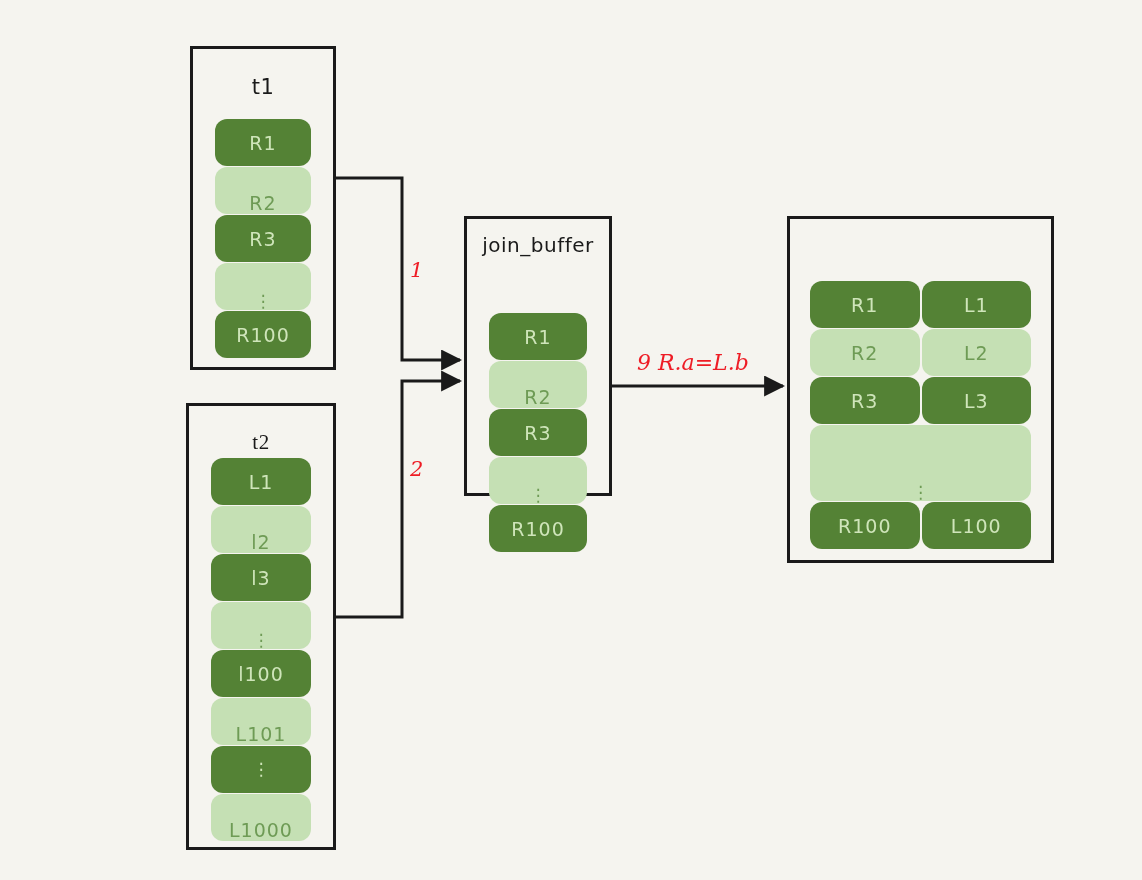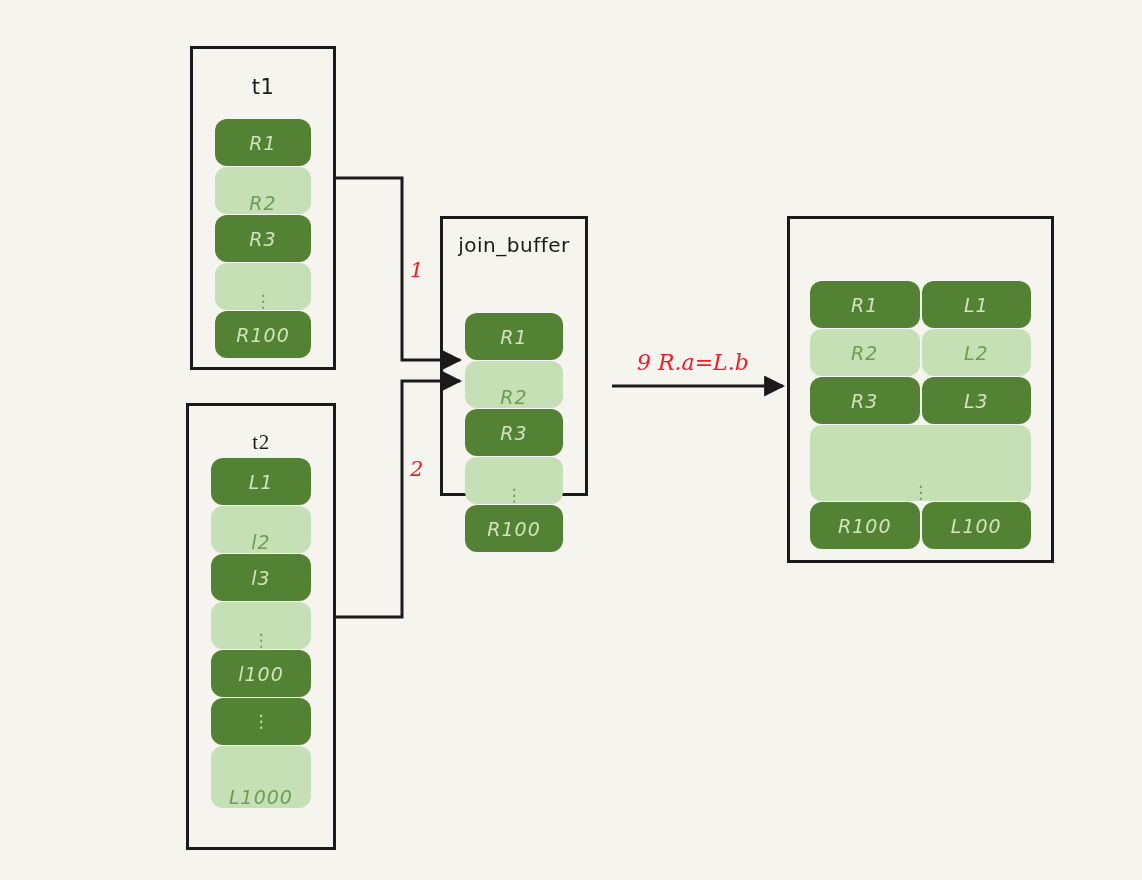--- a/index.html
+++ b/index.html
@@ -43,21 +43,20 @@
     font-weight: bold;
     font-size: 22px;
     letter-spacing: 5px;
   }
 
   
   .rows {
     position: absolute;
     left: 0;
     width: 100%;
-    font-style: italic;
   }
   .row {
     position: relative;
     box-sizing: border-box;
     border-radius: 12px;
     display: flex;
     align-items: center;
     justify-content: center;
     font-family: "DejaVu Sans", sans-serif;
     font-size: 19px;
@@ -148,30 +147,33 @@
         </div>
         <div class="row dark" style="height: 47px; margin-bottom: 1px;">
           <span>l3</span>
         </div>
         <div class="row light" style="height: 47px; margin-bottom: 1px;">
           <span class="dots">⋮</span>
         </div>
         <div class="row dark" style="height: 47px; margin-bottom: 1px;">
           <span>l100</span>
         </div>
-        <div class="row dark" style="height: 47px; margin-bottom: 1px;">
-          <span class="dots">⋮</span>
-        </div>
-        <div class="row light" style="height: 62px; margin-bottom: 0px;">
+        <div class="row light" style="height: 47px; margin-bottom: 1px;">
+          <span>L101</span>
+        </div>
+        <div class="row dark" style="height: 47px; margin-bottom: 1px;">
+          <span class="dots">⋮</span>
+        </div>
+        <div class="row light" style="height: 47px; margin-bottom: 0px;">
           <span>L1000</span>
         </div>
       </div>
   </div>
 
-  <div class="tbox" id="box-jb" style="left:440px; top:216px; width:148px; height:280px;">
+  <div class="tbox" id="box-jb" style="left:464px; top:216px; width:148px; height:280px;">
     <div class="tbox-title" style="top:14px; font-size:20px;">join_buffer</div>
     <div class="rows" id="rows-jb" style="top: 94px; left: 22px; width: calc(100% - 44px);">
         <div class="row dark" style="height: 47px; margin-bottom: 1px;">
           <span>R1</span>
         </div>
         <div class="row light" style="height: 47px; margin-bottom: 1px;">
           <span>R2</span>
         </div>
         <div class="row dark" style="height: 47px; margin-bottom: 1px;">
           <span>R3</span>

